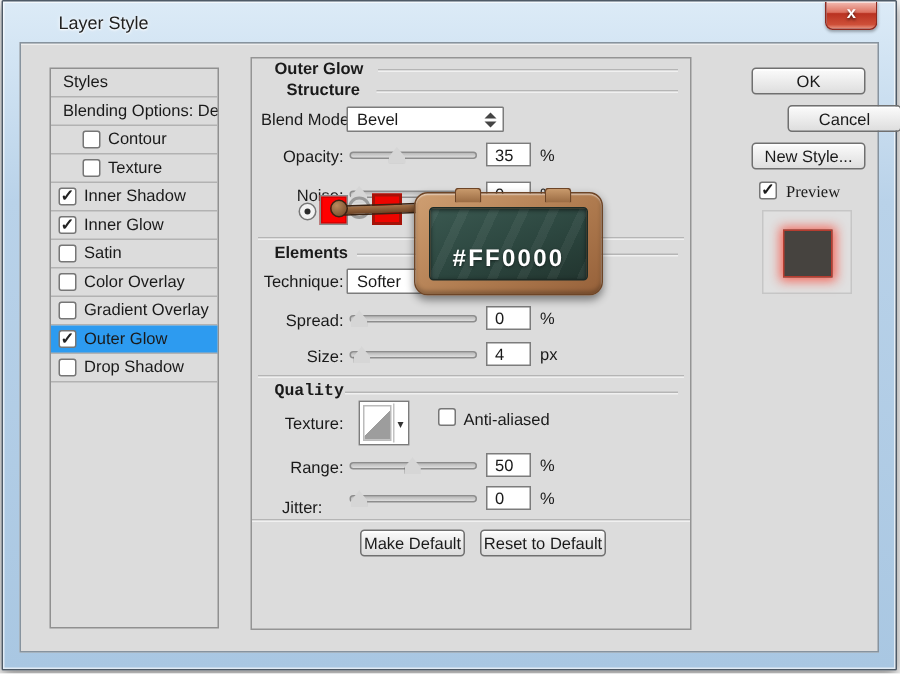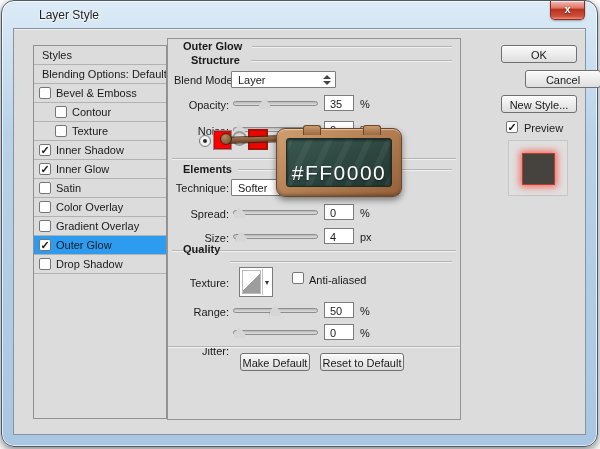--- a/index.html
+++ b/index.html
@@ -1,35 +1,35 @@
 <!DOCTYPE html>
 <html style="--sel: #2d9bf0; --red: #ff0000;"><head>
 <meta charset="utf-8">
 <style>
   html,body{margin:0;padding:0;background:#fff;}
   *{box-sizing:border-box;font-family:"Liberation Sans",sans-serif;}
   #stage{position:relative;width:600px;height:449px;background:#fff;overflow:hidden;font-size:11px;color:#1a1a1a;}
 
   
-  .window{position:absolute;left:1px;top:0;right:2px;bottom:2px;border:1px solid #4e5a66;border-radius:13px;
+  .window{position:absolute;left:1px;top:0;right:2px;bottom:2px;border:1px solid #4e5a66;border-radius:1px;
     background:linear-gradient(#dcebf7,#b9d2e9 30%,#a9c7e2);
     box-shadow:0 3px 9px rgba(0,0,0,.5), inset 0 0 0 1px rgba(255,255,255,.65);}
   .titlebar{position:absolute;left:0;top:0;right:0;height:28px;}
   .title{position:absolute;left:37px;top:7px;font-size:12px;color:#222;text-shadow:0 0 3px #fff,0 1px 1px #fff;}
   .close-btn{position:absolute;right:12px;top:0;width:35px;height:19px;border:1px solid #8e2a20;border-top:none;
     border-radius:0 0 5px 5px;background:linear-gradient(#f3beb5,#dd7261 40%,#b93221 45%,#ce4f38 85%,#e8927f);
     color:#fff;font-weight:bold;font-size:11px;text-align:center;line-height:17px;cursor:pointer;
     text-shadow:0 1px 2px rgba(0,0,0,.6);box-shadow:inset 0 1px 0 rgba(255,255,255,.55),0 1px 2px rgba(0,0,0,.3);}
 
   
   .content{position:absolute;left:11px;top:27px;right:11px;bottom:11px;background:#dcdcdc;border:1px solid #87939e;
     box-shadow:inset 0 1px 0 rgba(255,255,255,.5);}
 
   
-  .sidebar{position:absolute;left:19px;top:16px;width:134px;height:374px;border:1px solid #909090;background:#dcdcdc;}
+  .sidebar{position:absolute;left:19px;top:16px;width:113px;height:374px;border:1px solid #909090;background:#dcdcdc;}
   .side-row{height:19px;border-bottom:1px solid #b2b2b2;display:flex;align-items:center;cursor:pointer;overflow:hidden;}
   .side-row .lbl{white-space:nowrap;}
   .side-header{padding-left:8px;}
   .side-row.selected{background:var(--sel,#2d9bf0);}
   .cbx{width:12px;height:12px;background:#fff;border:1px solid #767676;border-radius:2px;margin:0 5px 0 5px;
     flex:0 0 auto;font-size:11px;line-height:11px;text-align:center;color:#222;font-weight:bold;}
   .cbx.indent{margin-left:21px;}
   .noCbx{margin-left:8px;}
 
   
@@ -82,21 +82,21 @@
     background:linear-gradient(145deg,#cf9f72,#b07c50 55%,#96613a);border:1px solid #6d4527;
     box-shadow:0 3px 6px rgba(0,0,0,.45), inset 0 1px 1px rgba(255,255,255,.5), inset 0 -2px 3px rgba(0,0,0,.25);}
   .badge .tab{position:absolute;top:-4px;width:18px;height:10px;border:1px solid #6d4527;border-bottom:none;
     border-radius:3px 3px 0 0;background:linear-gradient(#c89a6c,#9a6a42);}
   .badge .tab.t1{left:26px;} .badge .tab.t2{left:86px;}
   .board{position:absolute;left:9px;top:9px;right:9px;bottom:9px;border:1px solid #1c2b27;border-radius:3px;
     background:
       repeating-linear-gradient(115deg,rgba(255,255,255,.05) 0 6px,rgba(255,255,255,0) 6px 18px),
       linear-gradient(160deg,#3a5850,#2c463f 55%,#22352f);
     box-shadow:inset 0 1px 3px rgba(0,0,0,.6);display:flex;align-items:center;justify-content:center;}
-  .board .txt{color:#fff;font-weight:normal;font-size:21px;letter-spacing:1.5px;text-shadow:0 1px 2px rgba(0,0,0,.5);margin-top:20px;}
+  .board .txt{color:#fff;font-weight:bold;font-size:16px;letter-spacing:1.5px;text-shadow:0 1px 2px rgba(0,0,0,.5);margin-top:20px;}
 </style>
 </head>
 <body>
 
 <div id="stage">
   <div class="window">
     <div class="titlebar">
       <span class="title">Layer Style</span>
       <div class="close-btn">
         <span>x</span>
@@ -107,24 +107,20 @@
 
       <div class="sidebar">
         <div class="side-row side-header">
           <span class="lbl">Styles</span>
         </div>
         <div id="side-items">
             <div class="side-row">
               <span class="lbl noCbx">Blending Options: Default</span>
             </div>
             <div class="side-row">
-              <span class="cbx"></span>
-              <span class="lbl">Bevel &amp; Emboss</span>
-            </div>
-            <div class="side-row">
               <span class="cbx indent"></span>
               <span class="lbl">Contour</span>
             </div>
             <div class="side-row">
               <span class="cbx indent"></span>
               <span class="lbl">Texture</span>
             </div>
             <div class="side-row">
               <span class="cbx">✓</span>
               <span class="lbl">Inner Shadow</span>
@@ -158,21 +154,21 @@
 
       <div class="main">
         <span class="heading" style="left:15px;top:1px;">Outer Glow</span>
         <div class="hline" style="left:84px;right:8px;top:7px;"></div>
 
         <span class="heading" style="left:23px;top:15px;">Structure</span>
         <div class="hline" style="left:83px;right:8px;top:21px;"></div>
 
         <span class="flabel" style="top:35px;">Blend Mode:</span>
         <div class="dropdown" style="top:32px;">
-          <span>Layer</span>
+          <span>Bevel</span>
           <span class="updown">
               <i class="u"></i>
               <i class="d"></i>
             </span>
         </div>
 
         <span class="flabel" style="top:60px;">Opacity:</span>
         <div class="track" style="top:62px;">
           <div class="thumb" style="left: calc(35% - 4px);"></div>
         </div>
@@ -212,56 +208,56 @@
         <span class="unit" style="top:168px;">%</span>
 
         <span class="flabel" style="top:193px;">Size:</span>
         <div class="track" style="top:195px;">
           <div class="thumb" style="left: calc(2% + 0px);"></div>
         </div>
         <div class="valbox" style="top:189px;">4</div>
         <span class="unit" style="top:192px;">px</span>
 
         <div class="hline" style="left:4px;right:4px;top:211px;"></div>
-        <span class="heading" style="left:15px;top:204px;">Quality</span>
+        <span class="heading" style="left:15px;top:216px;font-family:Liberation Mono, monospace;">Quality</span>
         <div class="hline" style="left:62px;right:8px;top:222px;"></div>
 
         <span class="flabel" style="top:238px;">Texture:</span>
         <div class="contour-pick" style="top:228px;">
           <div class="contour-thumb"></div>
           <div class="contour-arrow">▾</div>
         </div>
         <div class="chk" style="left:124px;top:233px;"></div>
         <span style="position:absolute;left:141px;top:235px;">Anti-aliased</span>
 
         <span class="flabel" style="top:267px;">Range:</span>
         <div class="track" style="top:269px;">
           <div class="thumb" style="left: calc(50% - 6px);"></div>
         </div>
         <div class="valbox" style="top:263px;">50</div>
         <span class="unit" style="top:266px;">%</span>
 
-        <span class="flabel" style="top:306px;">Jitter:</span>
+        <span class="flabel" style="top:294px;text-align:center;">Jitter:</span>
         <div class="track" style="top:291px;">
           <div class="thumb" style="left: calc(0% + 0px);"></div>
         </div>
         <div class="valbox" style="top:285px;">0</div>
         <span class="unit" style="top:288px;">%</span>
 
         <div class="hline" style="left:0;right:0;top:307px;"></div>
 
         <div class="ps-btn" style="left:72px;top:314px;width:70px;">Make Default</div>
         <div class="ps-btn" style="left:152px;top:314px;width:84px;">Reset to Default</div>
       </div>
 
       <div class="act-btn" style="top:16px;">OK</div>
       <div class="act-btn" style="top:41px;margin-left:24px;">Cancel</div>
       <div class="act-btn" style="top:66px;">New Style...</div>
       <div class="chk" style="left:492px;top:92px;">✓</div>
-      <span style="position:absolute;left:510px;top:93px;">Preview</span>
+      <span style="position:absolute;left:510px;top:93px;font-family:Liberation Serif, serif;">Preview</span>
       <div class="preview-panel">
         <div class="glow-square"></div>
       </div>
 
       <div class="ghost-radio"></div>
       <div class="red-square"></div>
       <div class="stick"></div>
       <div class="stick-ball"></div>
       <div class="badge">
         <div class="tab t1"></div>

